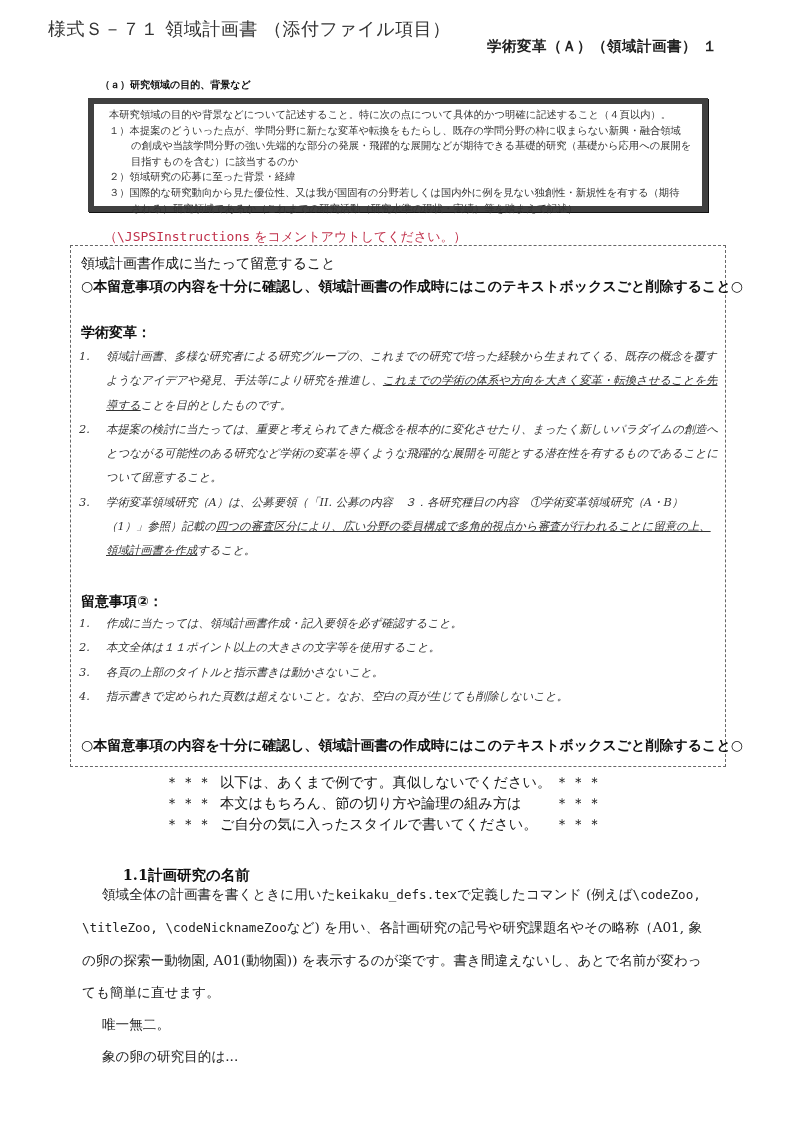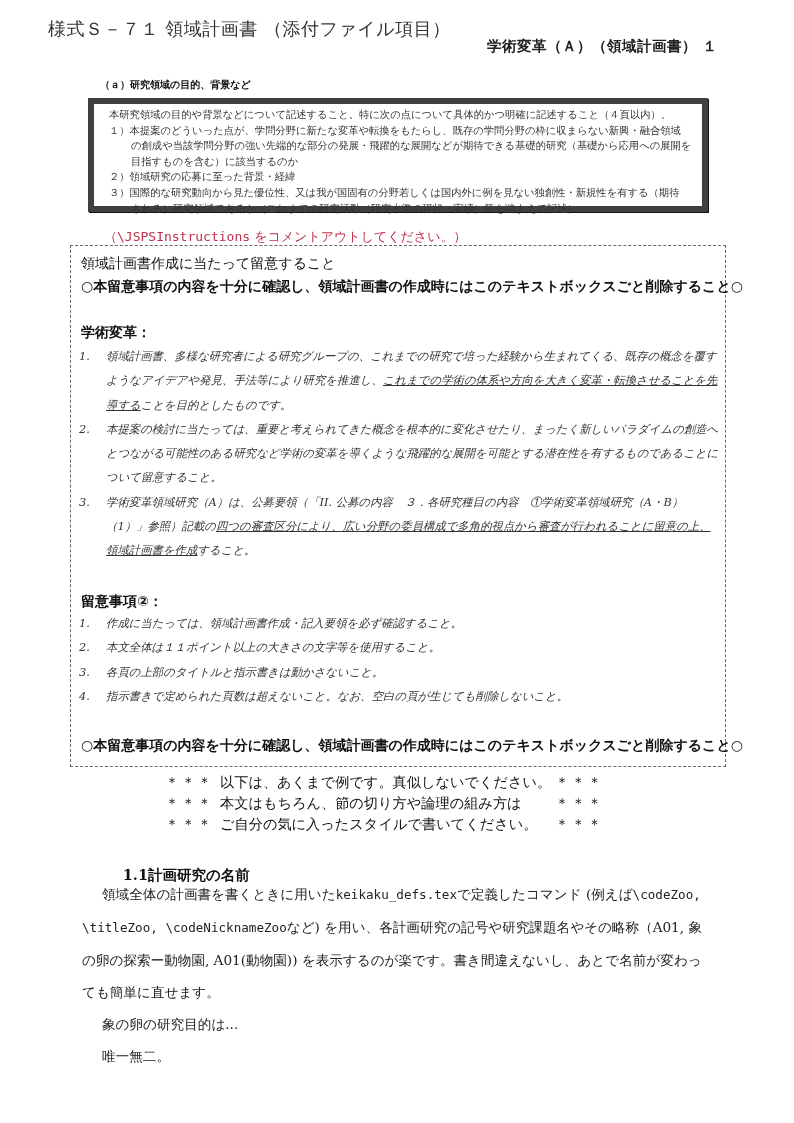--- a/index.html
+++ b/index.html
@@ -128,15 +128,15 @@
     <span class="stars-l">＊＊＊</span>
     <span class="msg">ご自分の気に入ったスタイルで書いてください。</span>
     <span class="stars-r">＊＊＊</span>
   </div>
 </div>
 
 <div id="sec-heading" class="abs sans"><span class="num serif">1.1</span><span>計画研究の名前</span></div>
 
 <div id="body-para" class="abs serif">
   <p class="ind"><span>領域全体の計画書を書くときに用いた</span><span class="mono">keikaku_defs.tex</span><span>で定義したコマンド (例えば</span><span class="mono">\codeZoo,</span> <span class="mono">\titleZoo, \codeNicknameZoo</span><span>など) を用い、各計画研究の記号や研究課題名やその略称（A01, 象の卵の探索ー動物園, A01(動物園)) を表示するのが楽です。書き間違えないし、あとで名前が変わっても簡単に直せます。</span></p>
+  <p class="ind">唯一無二。</p>
   <p class="ind">象の卵の研究目的は...</p>
-  <p class="ind">唯一無二。</p>
 </div>
 
 </body></html>

